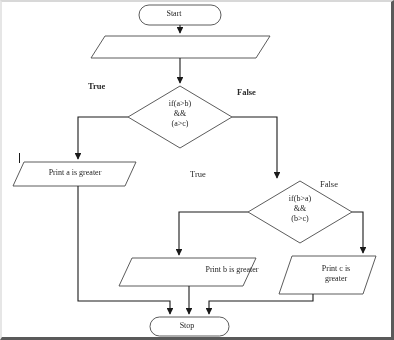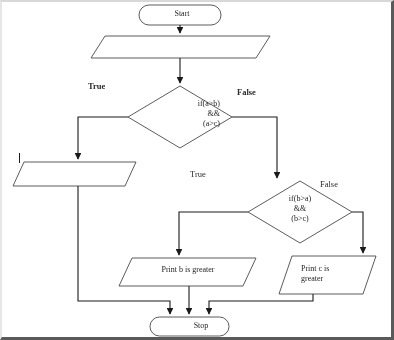--- a/index.html
+++ b/index.html
@@ -45,21 +45,21 @@
   }
   .lbl.bold { font-weight: bold; }
   .shape-text {
     position: absolute;
     font-size: 8px;
     color: #1d1d1d;
     text-align: center;
     line-height: 1.25;
     white-space: pre-line;
   }
-  .shape-text.left { text-align: left; }
+  .shape-text.left { text-align: center; }
   .caret {
     position: absolute;
     width: 1px;
     background: #1a1a1a;
   }
 </style>
 </head>
 <body>
 
 <div id="canvas">
@@ -105,38 +105,39 @@
       <path d="M 352 212 L 363 212 L 363 253" marker-end="url(#arrow)"></path>
 
       <path d="M 78 186 L 78 301 L 170 301 L 170 314" marker-end="url(#arrow)"></path>
 
       <path d="M 189 286 L 189 314" marker-end="url(#arrow)"></path>
 
       <path d="M 313 294 L 313 301 L 209 301 L 209 314" marker-end="url(#arrow)"></path>
     </g>
   </svg>
 
-  <div class="shape-text" style="left:139px; top:9px; width:70px;margin-left:8px;">Start</div>
+  <div class="shape-text" style="left:139px; top:9px; width:70px;">Start</div>
 
 
-  <div class="shape-text" style="left:140px; top:99px; width:80px;text-align:right;">if(a&gt;b)
+  <div class="shape-text" style="left:140px; top:99px; width:80px;">if(a&gt;b)
 &amp;&amp;
 (a&gt;c)</div>
 
+  <div class="shape-text" style="left:19px; top:168px; width:112px;">Print a is greater</div>
 
   <div class="shape-text" style="left:260px; top:194px; width:80px;text-align:center;">if(b&gt;a)
 &amp;&amp;
 (b&gt;c)</div>
 
-  <div class="shape-text" style="left:126px; top:265px; width:124px;">Print b is greater</div>
+  <div class="shape-text" style="left:126px; top:265px; width:124px;padding-left:44px;">Print b is greater</div>
 
   <div class="shape-text left" style="left:301px; top:264px; width:70px;">Print c is
 greater</div>
 
-  <div class="shape-text" style="left:164px; top:321px; width:74px;">Stop</div>
+  <div class="shape-text" style="left:150px; top:321px; width:74px;">Stop</div>
 
   <div class="lbl bold" style="left:88px; top:82px;">True</div>
 
   <div class="lbl bold" style="left:237px; top:88px;">False</div>
 
   <div class="lbl" style="left:190px; top:170px;">True</div>
 
   <div class="lbl" style="left:320px; top:180px;">False</div>
 
   <div class="caret" style="left:19px; top:153px; height:10px;"></div>

